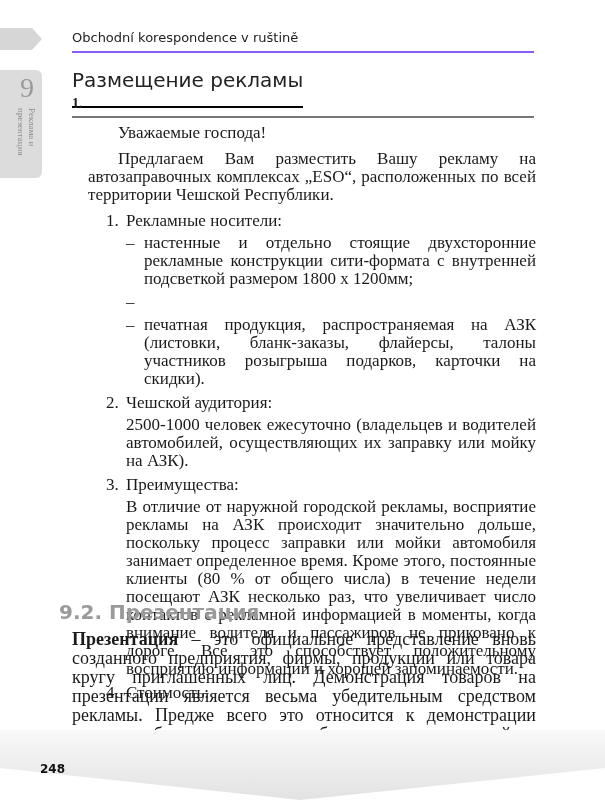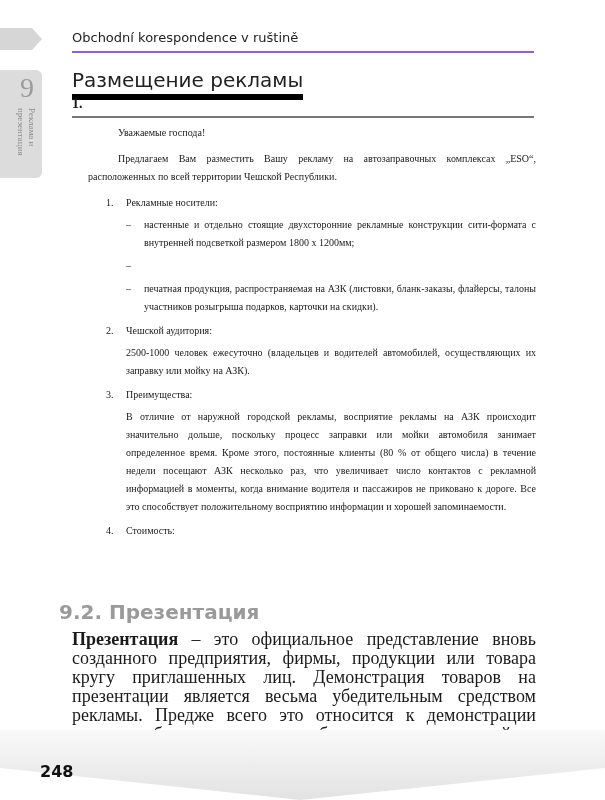--- a/index.html
+++ b/index.html
@@ -26,28 +26,28 @@
     position: absolute; right: 8px; top: 2px;
     font-family: "Liberation Serif", serif; font-size: 28px; color: #9a9a9a;
   }
   .side-tab .vt {
     position: absolute; left: 3px; top: 38px; width: 34px; height: 66px;
     writing-mode: vertical-rl; font-size: 9px; color: #8a8a8a; line-height: 11px;
   }
   .section-title {
     position: absolute; left: 72px; top: 68px;
     font-family: "DejaVu Sans", sans-serif; font-size: 20px; color: #222;
-    border-bottom: 6px solid #000000; padding-bottom: 2px;
+    border-bottom: 2px solid #000000; padding-bottom: 14px;
   }
   .num-head {
     position: absolute; left: 72px; top: 96px; width: 462px;
     font-weight: bold; font-size: 14px;
     border-bottom: 2px solid #777; padding-bottom: 4px;
   }
-  .content { position: absolute; left: 88px; top: 124px; width: 448px; font-size: 10px; line-height: 18px; }
+  .content { position: absolute; left: 88px; top: 124px; width: 448px; font-size: 17px; line-height: 18px; }
   .content p { margin: 0 0 8px 0; text-align: justify; }
   .greet { padding-left: 30px; }
   .intro { text-indent: 30px; }
   ol.items { list-style: none; margin: 0; padding: 0 0 0 18px; }
   ol.items > li { margin-bottom: 6px; }
   .li-head { display: flex; }
   .li-num { width: 20px; flex: 0 0 20px; }
   .li-body { margin-left: 20px; text-align: justify; margin-top: 4px; }
   ul.dash { list-style: none; margin: 4px 0 0 20px; padding: 0; }
   ul.dash li { display: flex; margin-bottom: 5px; text-align: justify; }
@@ -58,21 +58,21 @@
   }
   .pres { position: absolute; left: 72px; top: 630px; width: 464px; font-size: 18px; line-height: 19px; text-align: justify; margin: 0; }
   .pres b { font-weight: bold; }
   .footer-band {
     position: absolute; left: 0; top: 730px; width: 605px; height: 70px;
     background: linear-gradient(#f9f9f9, #e2e2e2);
     clip-path: polygon(0 0, 605px 0, 605px 38px, 300px 70px, 0 38px);
   }
   .page-num {
     position: absolute; left: 40px; top: 762px;
-    font-family: "DejaVu Sans", sans-serif; font-weight: bold; font-size: 16px; color: #111;
+    font-family: "DejaVu Sans", sans-serif; font-weight: bold; font-size: 12px; color: #111;
   }
 </style>
 </head>
 <body>
 
 <div class="header-tab"></div>
 <div class="running-head">Obchodní korespondence v ruštině</div>
 
 <div class="side-tab">
   <div class="chap">9</div>

